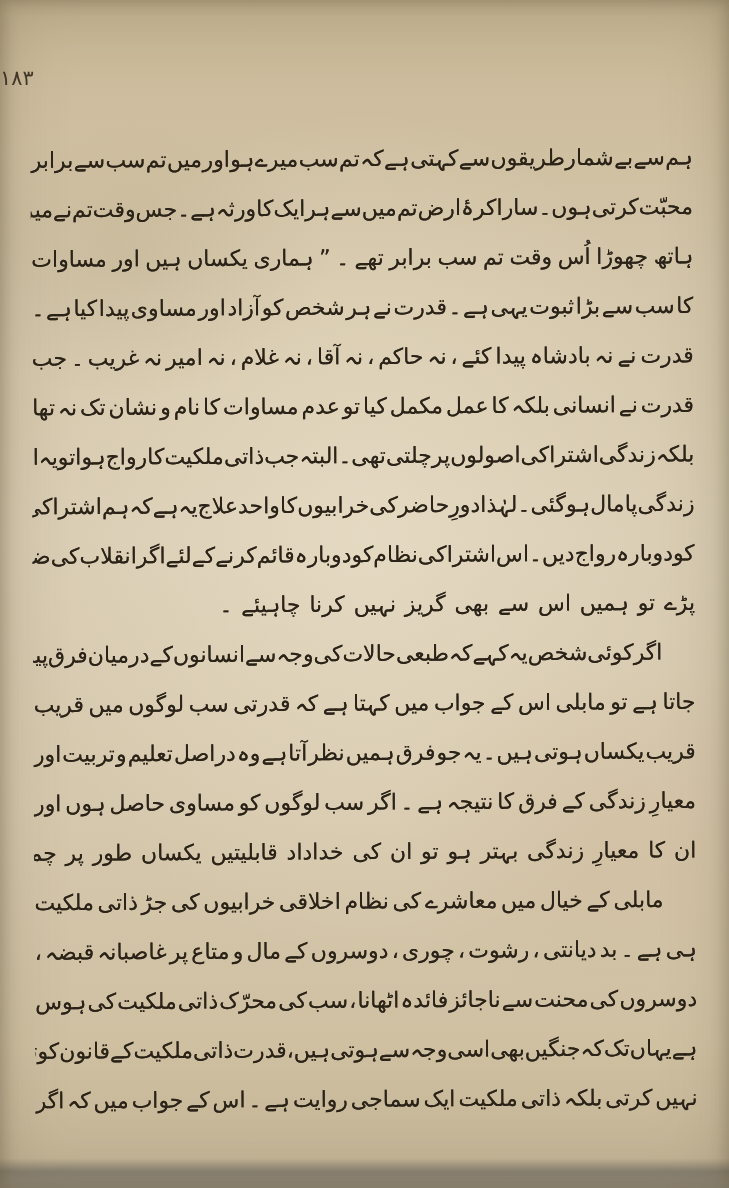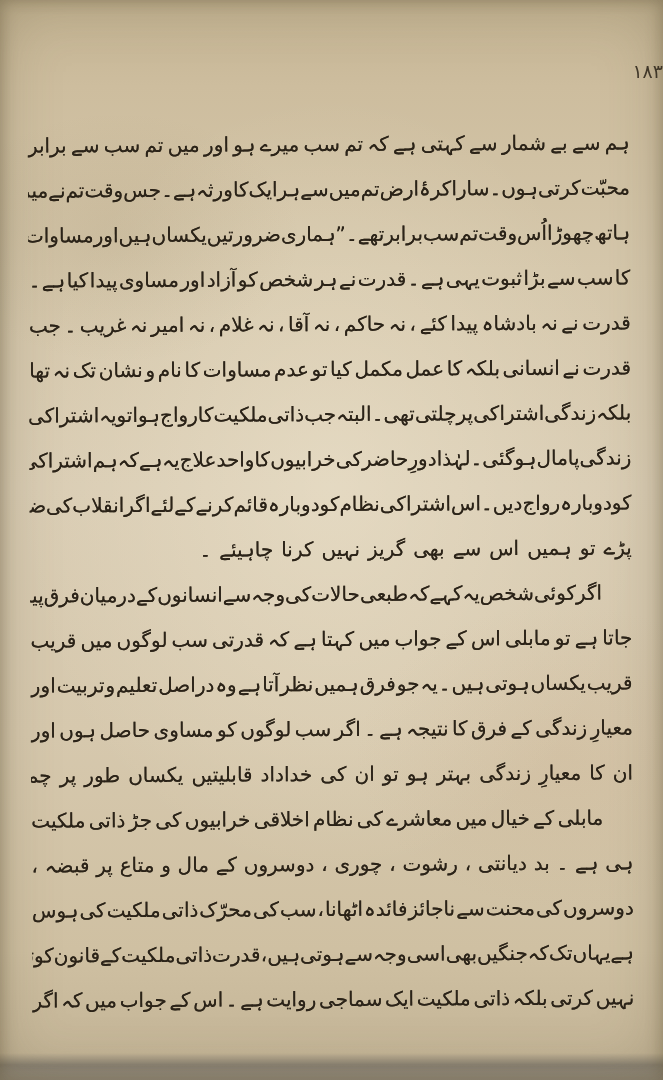--- a/index.html
+++ b/index.html
@@ -34,21 +34,21 @@
         #8a8273 98.6%,
         #9b9384 100%);
     box-shadow:
       inset 0 0 60px rgba(95, 82, 55, 0.28),
       inset 4px 0 14px rgba(90, 78, 52, 0.25),
       inset -4px 0 14px rgba(90, 78, 52, 0.22);
   }
   .page-number {
     position: absolute;
     top: 60px; left: 0; right: 0;
-    text-align: right;
+    text-align: left;
     font-size: 19px;
     letter-spacing: 2px;
     color: var(--ink);
     opacity: 0.85;
   }
   .text-block {
     position: absolute;
     top: 122px; left: 30px; right: 31px;
     transform: rotate(-0.3deg);
     color: var(--ink);
@@ -76,20 +76,21 @@
 <body>
 
 <div class="page">
   <div class="page-number">۱۸۳</div>
   <div class="text-block">
       <div class="line">
         <span class="word">ہم</span>
         <span class="word">سے</span>
         <span class="word">بے</span>
         <span class="word">شمار</span>
+        <span class="word">طریقوں</span>
         <span class="word">سے</span>
         <span class="word">کہتی</span>
         <span class="word">ہے</span>
         <span class="word">کہ</span>
         <span class="word">تم</span>
         <span class="word">سب</span>
         <span class="word">میرے</span>
         <span class="word">ہو</span>
         <span class="word">اور</span>
         <span class="word">میں</span>
@@ -126,21 +127,20 @@
         <span class="word">چھوڑا</span>
         <span class="word">اُس</span>
         <span class="word">وقت</span>
         <span class="word">تم</span>
         <span class="word">سب</span>
         <span class="word">برابر</span>
         <span class="word">تھے</span>
         <span class="word">۔</span>
         <span class="word">”</span>
         <span class="word">ہماری</span>
-        <span class="word">ضرورتیں</span>
         <span class="word">یکساں</span>
         <span class="word">ہیں</span>
         <span class="word">اور</span>
         <span class="word">مساوات</span>
       </div>
       <div class="line">
         <span class="word">کا</span>
         <span class="word">سب</span>
         <span class="word">سے</span>
         <span class="word">بڑا</span>
@@ -202,20 +202,21 @@
         <span class="word">و</span>
         <span class="word">نشان</span>
         <span class="word">تک</span>
         <span class="word">نہ</span>
         <span class="word">تھا</span>
       </div>
       <div class="line">
         <span class="word">بلکہ</span>
         <span class="word">زندگی</span>
         <span class="word">اشتراکی</span>
+        <span class="word">اصولوں</span>
         <span class="word">پر</span>
         <span class="word">چلتی</span>
         <span class="word">تھی</span>
         <span class="word">۔</span>
         <span class="word">البتہ</span>
         <span class="word">جب</span>
         <span class="word">ذاتی</span>
         <span class="word">ملکیت</span>
         <span class="word">کا</span>
         <span class="word">رواج</span>
@@ -393,20 +394,21 @@
         <span class="word">رشوت</span>
         <span class="word">،</span>
         <span class="word">چوری</span>
         <span class="word">،</span>
         <span class="word">دوسروں</span>
         <span class="word">کے</span>
         <span class="word">مال</span>
         <span class="word">و</span>
         <span class="word">متاع</span>
         <span class="word">پر</span>
+        <span class="word">غاصبانہ</span>
         <span class="word">قبضہ</span>
         <span class="word">،</span>
       </div>
       <div class="line">
         <span class="word">دوسروں</span>
         <span class="word">کی</span>
         <span class="word">محنت</span>
         <span class="word">سے</span>
         <span class="word">ناجائز</span>
         <span class="word">فائدہ</span>

